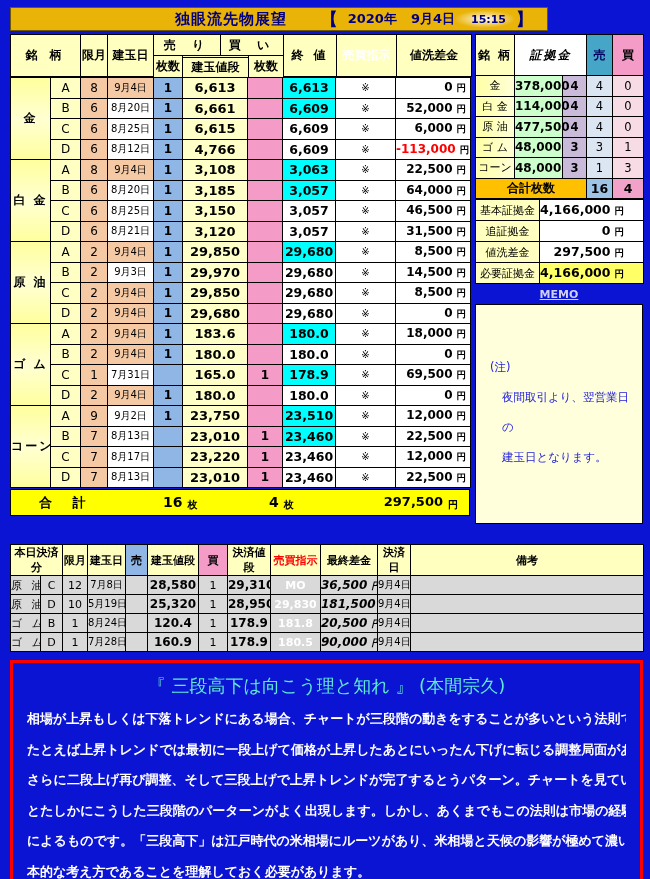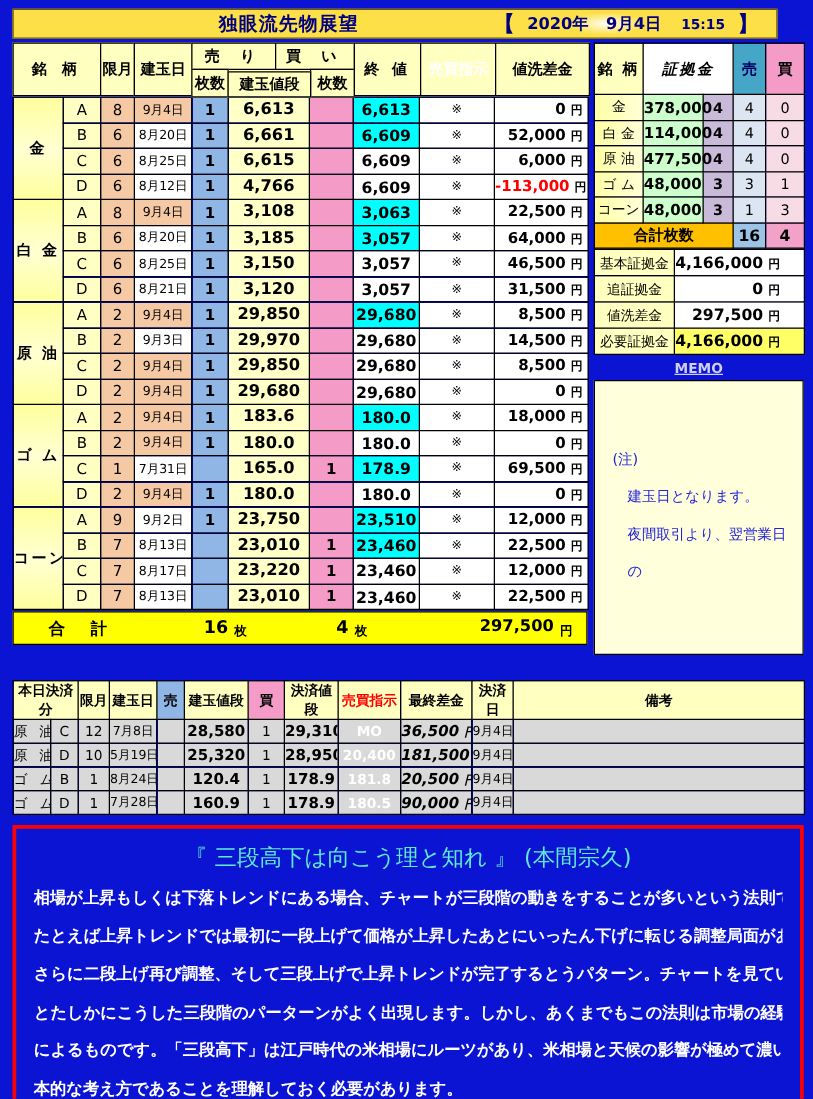--- a/index.html
+++ b/index.html
@@ -8,22 +8,22 @@
     background: #0A14D2;
     font-family: "DejaVu Sans", sans-serif;
     color: #000;
     overflow: hidden;
     position: relative;
   }
   .page { position: absolute; inset: 0; padding: 7px 7px 0 10px; }
 
   
   .titlebar {
-    position: relative; width: 612px; height: 24px;
-    background: #fde047; border: 1px solid #705800;
+    position: relative; width: 538px; height: 24px;
+    background: #eab308; border: 1px solid #705800;
     display: flex; align-items: center;
   }
   .titlebar .glare {
     position: absolute; left: 443px; top: 2px; width: 62px; height: 18px;
     background: radial-gradient(ellipse at center, rgba(255,255,255,.95) 0%, rgba(255,255,255,0) 70%);
     pointer-events: none;
   }
   .titlebar .title {
     position: absolute; left: 0; width: 440px; text-align: center;
     font-size: 15px; font-weight: bold; color: #000080; letter-spacing: 1px;
@@ -502,22 +502,22 @@
               <td class="slabel">必要証拠金</td>
               <td class="svalue hl"><span class="num">4,166,000</span><span class="yen">円</span></td>
             </tr>
           </tbody>
       </table>
       <div class="memo-bar">
         <span class="memo-link">MEMO</span>
       </div>
       <div class="note-box">
         <div>(注)</div>
+        <div style="padding-left:12px">夜間取引より、翌営業日の</div>
         <div style="padding-left:12px">建玉日となります。</div>
-        <div style="padding-left:12px">夜間取引より、翌営業日の</div>
       </div>
     </div>
   </div>
 
   <table class="settle-table">
     <colgroup>
       <col style="width:30px">
         <col style="width:22px">
         <col style="width:25px">
         <col style="width:38px">
@@ -562,21 +562,21 @@
         </tr>
         <tr>
           <td class="st-name">原 油</td>
           <td>D</td>
           <td>10</td>
           <td class="st-date2">5月19日</td>
           <td></td>
           <td class="st-price">25,320</td>
           <td>1</td>
           <td class="st-sprice">28,950</td>
-          <td class="st-signal">20,400</td>
+          <td class="st-signal">29,830</td>
           <td class="st-pl"><span class="num">181,500</span></td>
           <td class="st-date2">9月4日</td>
           <td></td>
         </tr>
         <tr>
           <td class="st-name">ゴ ム</td>
           <td>B</td>
           <td>1</td>
           <td class="st-date2">8月24日</td>
           <td></td>

